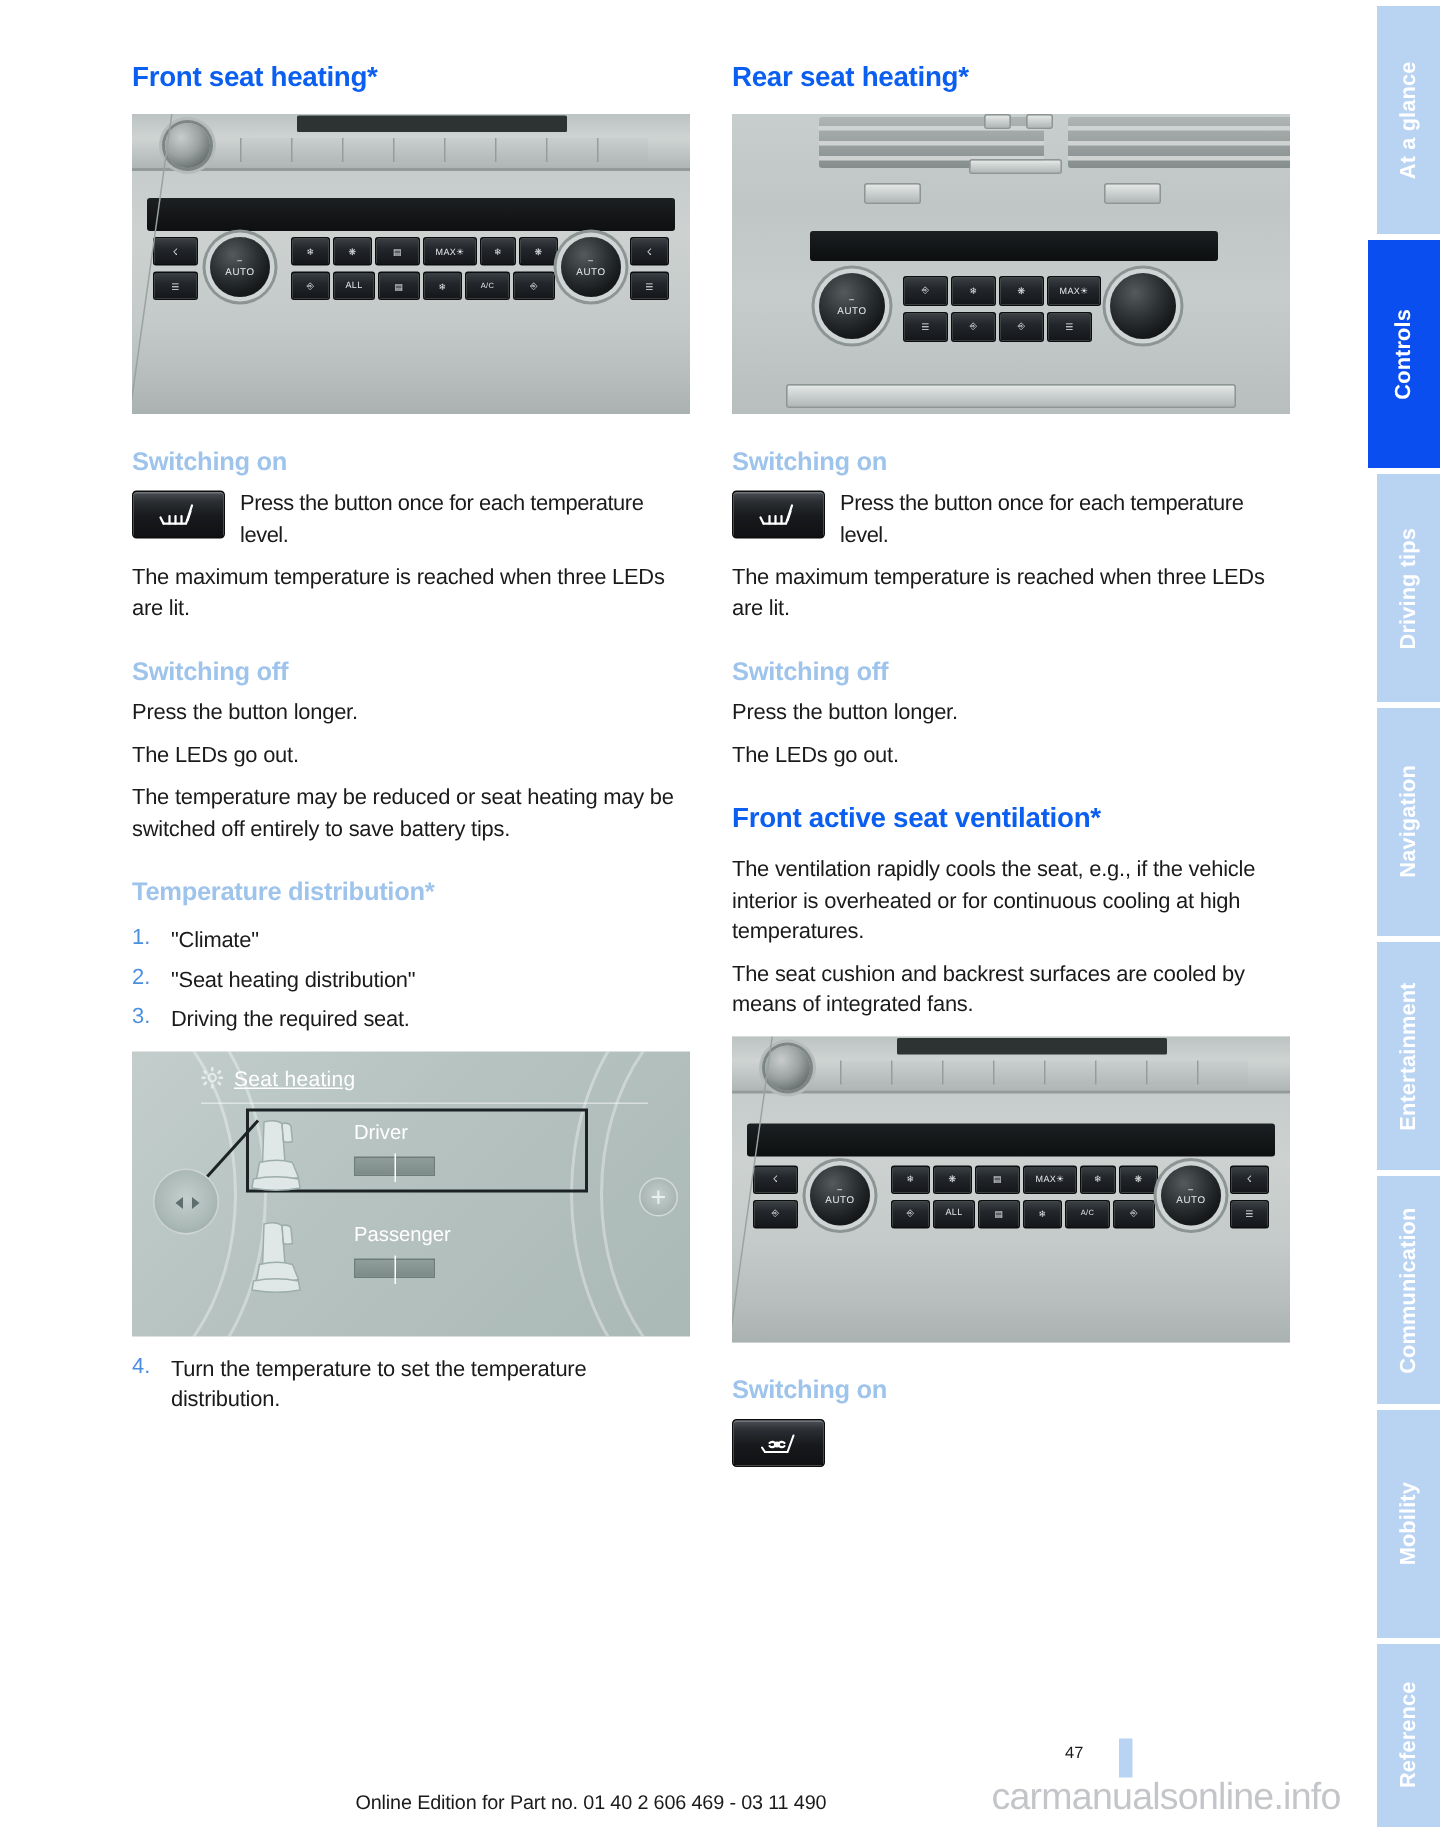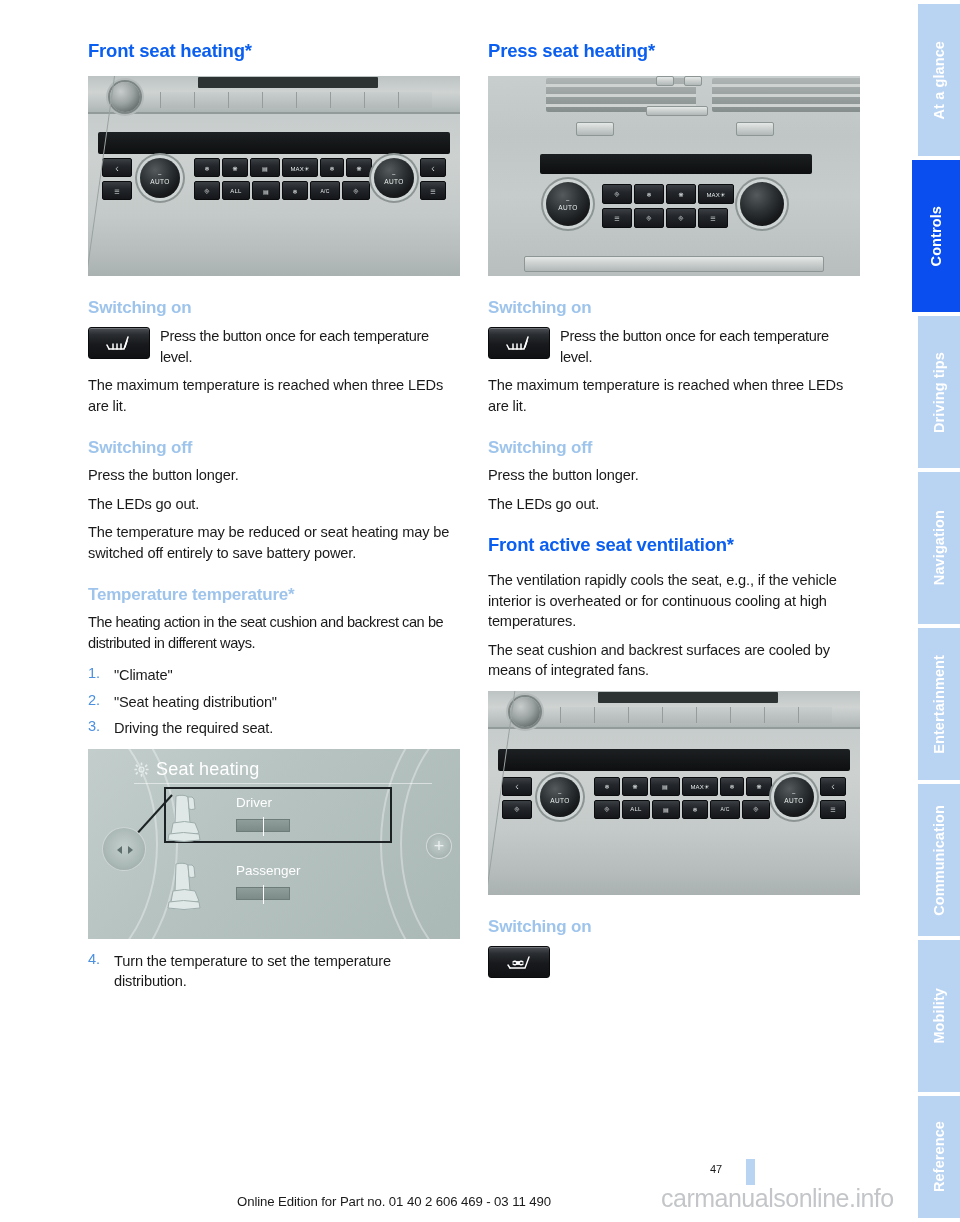--- a/index.html
+++ b/index.html
@@ -119,21 +119,21 @@
   .rc-chrome { position:absolute; background: linear-gradient(180deg,#e4e8e7,#b0b7b6);
     border:1px solid #8e9695; border-radius:2px; }
   .rc-display { position:absolute; background: linear-gradient(180deg,#1c1f21,#0c0e0f); border-radius:2px; }
 
   
   .idrive { position: relative; width: 372px; height: 190px; overflow: hidden;
     background: linear-gradient(135deg,#c3cecc 0%,#b6c3c1 40%,#aab8b6 100%); }
   .id-arc { position:absolute; border:2px solid rgba(255,255,255,.35); border-radius:50%; }
   .id-head { position:absolute; left:46px; top:10px; display:flex; align-items:center; }
   .id-gear { width:15px; height:15px; margin-right:7px; }
-  .id-title { color:#fff; font-size:18px; letter-spacing:.2px; }
+  .id-title { color:#fff; font-size:14px; letter-spacing:.2px;text-decoration:underline; }
   .id-rule { position:absolute; left:46px; right:28px; top:34px; height:1px;
     background:rgba(255,255,255,.5); }
   .id-row { position:absolute; left:52px; }
   .id-seat { position:absolute; width:44px; height:56px; }
   .id-label { position:absolute; color:#fff; font-size:13.5px; }
   .id-slider { position:absolute; width:54px; height:13px;
     background: linear-gradient(180deg,#8f9d9b,#7c8a88); border:1px solid #6d7b79; }
   .id-slidermark { position:absolute; left:50%; top:-3px; width:1px; height:19px; background:#fff; }
   .id-hl { position:absolute; border:2px solid #1d2324; }
   .id-pointer { position:absolute; }
@@ -270,24 +270,23 @@
           </g>
         </svg>
       </div>
       <p>Press the button once for each temperature level.</p>
     </div>
     <p class="body">The maximum temperature is reached when three LEDs are lit.</p>
 
     <h2 class="sub-title">Switching off</h2>
     <p class="body">Press the button longer.</p>
     <p class="body">The LEDs go out.</p>
-    <p class="body">The temperature may be reduced or seat heating may be switched off entirely to save battery power.</p>
-
-    <h2 class="sub-title">Temperature temperature*</h2>
-    <p class="body narrow">The heating action in the seat cushion and backrest can be distributed in different ways.</p>
+    <p class="body">The temperature may be reduced or seat heating may be switched off entirely to save battery tips.</p>
+
+    <h2 class="sub-title">Temperature distribution*</h2>
 
     <ol class="steps">
       <li>
         <span class="num">1.</span>
         <span class="txt">"Climate"</span>
       </li>
       <li>
         <span class="num">2.</span>
         <span class="txt">"Seat heating distribution"</span>
       </li>
@@ -372,21 +371,21 @@
     <ol class="steps step-after">
       <li>
         <span class="num">4.</span>
         <span class="txt">Turn the temperature to set the temperature distribution.</span>
       </li>
     </ol>
   </div>
 
   <div class="col col-right">
 
-    <h1 class="sec-title">Press seat heating*</h1>
+    <h1 class="sec-title">Rear seat heating*</h1>
 
     <div class="photo rear">
       <div class="rc-bg"></div>
 
       <div class="rc-vent" style="left:58px;top:2px;width:150px;height:34px;"></div>
       <div class="rc-vent" style="left:224px;top:2px;width:150px;height:34px;"></div>
       <div class="rc-ventline" style="left:58px;top:8px;width:150px;"></div>
       <div class="rc-ventline" style="left:58px;top:18px;width:150px;"></div>
       <div class="rc-ventline" style="left:58px;top:28px;width:150px;"></div>
       <div class="rc-ventline" style="left:224px;top:8px;width:150px;"></div>

